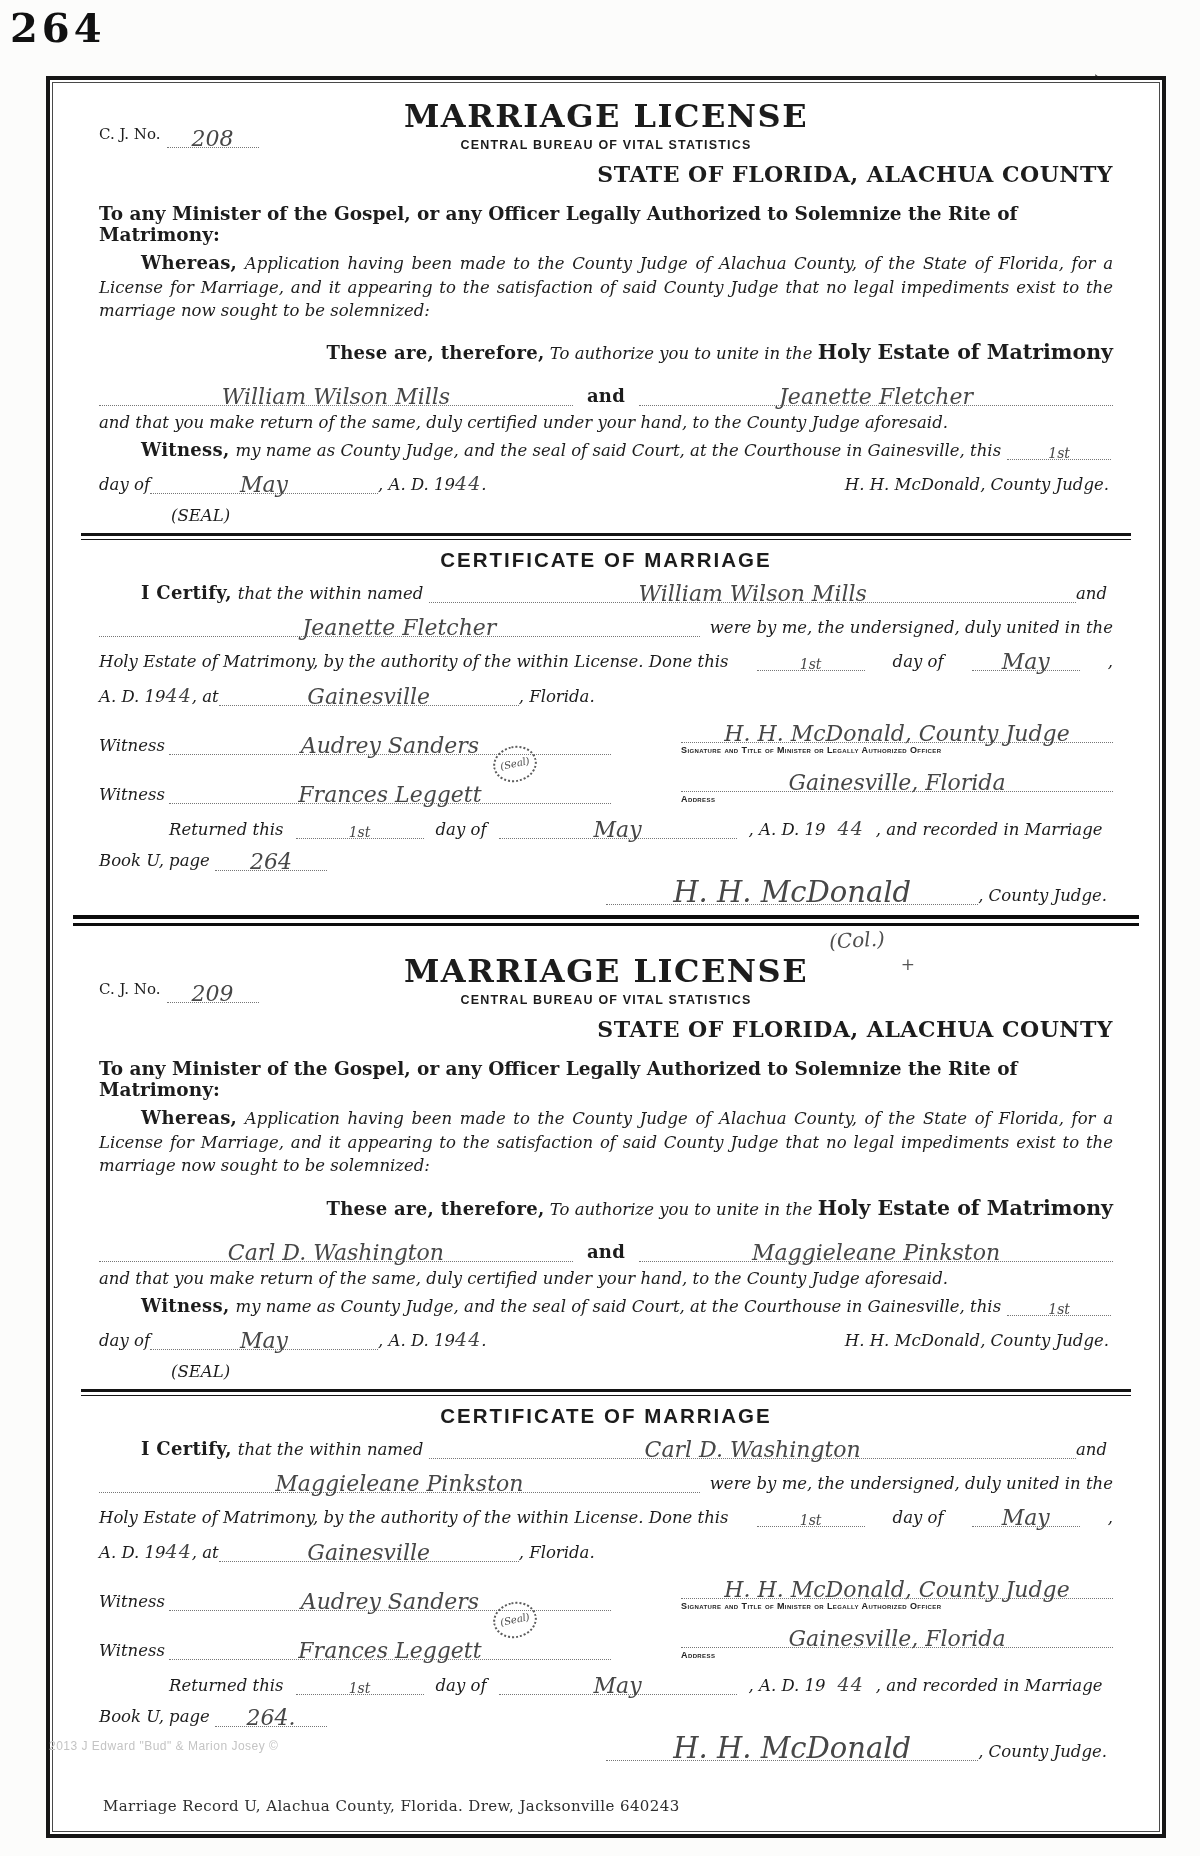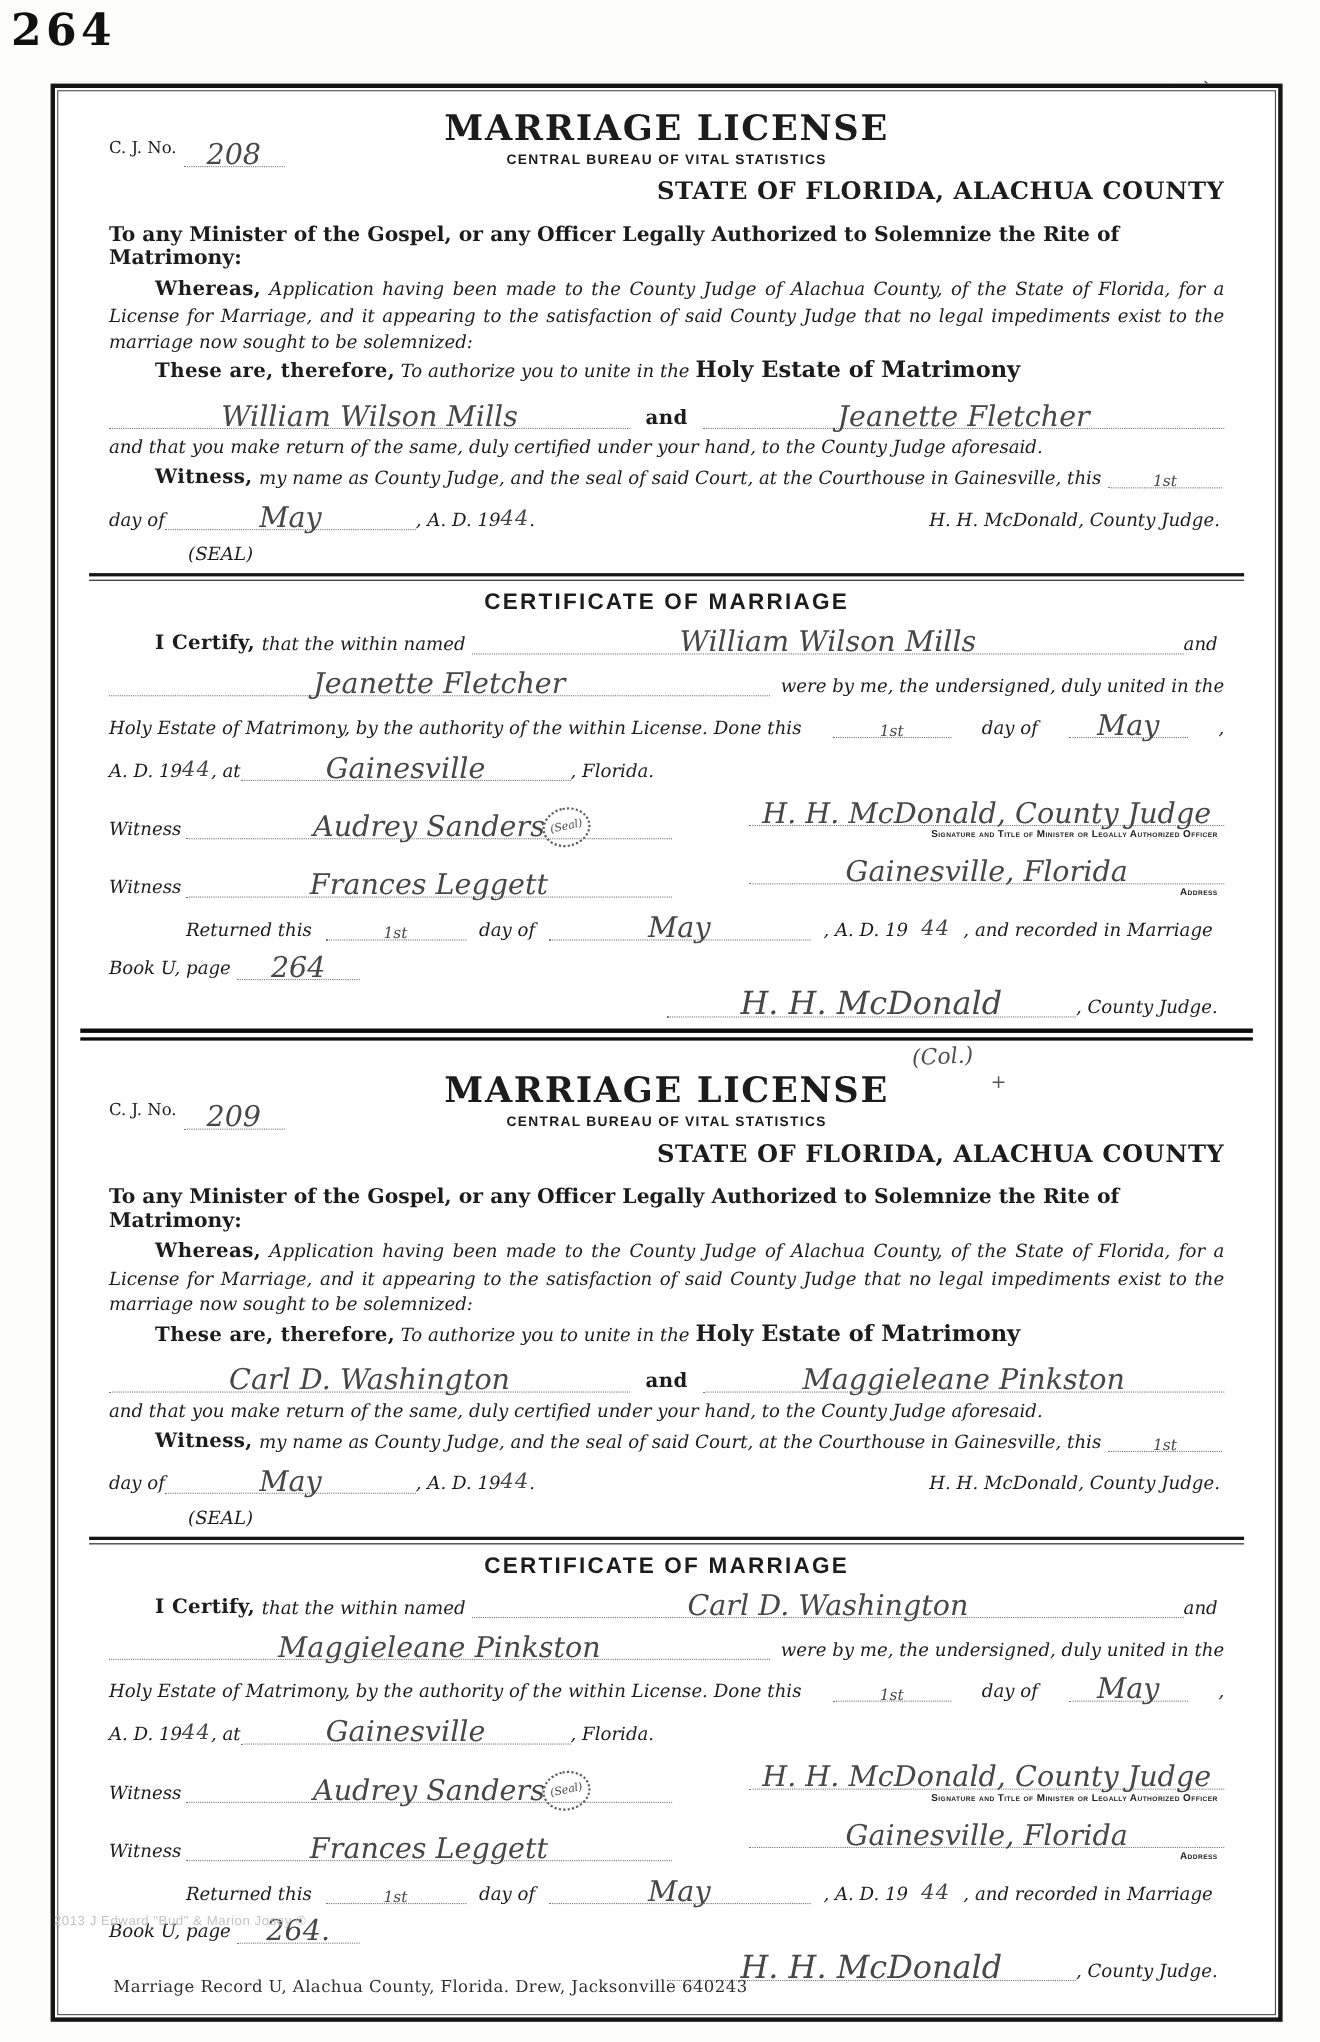--- a/index.html
+++ b/index.html
@@ -14,36 +14,36 @@
   .frame{position:absolute;left:46px;top:76px;width:1112px;height:1754px;
          border:4px solid #161616;background:#fff;}
   .frame-inner{position:absolute;inset:2px;border:1px solid #4a4a4a;pointer-events:none;}
   .content{position:absolute;inset:3px;padding:14px 46px 0 46px;}
 
   .bl{font-weight:bold;letter-spacing:0.3px;}
   .it{font-style:italic;}
   .blank{display:inline-block;border-bottom:1px dotted #767676;text-align:center;}
   .hw{font-style:italic;color:#474747;font-size:14px;line-height:1;position:relative;
       top:3px;white-space:nowrap;}
-  .hw-lg{font-size:26px;}
+  .hw-lg{font-size:22px;}
   .hw-xl{font-size:29px;}
   .hw-year{font-style:italic;color:#474747;font-size:19px;letter-spacing:1px;}
 
   .lic-header{position:relative;text-align:center;}
   .cj{position:absolute;left:0;top:28px;font-size:15px;display:flex;gap:6px;}
   .cj .blank{width:92px;}
   .lic-title{margin:0;font-size:32px;letter-spacing:1.5px;font-weight:bold;}
   .bureau{font-family:"Liberation Sans",sans-serif;font-weight:bold;font-size:12.5px;
           letter-spacing:1.2px;margin-top:3px;}
   .state{margin:9px 0 0;font-size:22px;letter-spacing:0.5px;font-weight:bold;text-align:right;}
 
   .addr{margin:16px 0 0;font-size:18.5px;font-weight:bold;}
   .whereas{margin:5px 0 0;font-size:16.5px;line-height:1.42;text-align:justify;text-indent:42px;}
   .whereas .bl{font-size:18px;}
-  .these{margin:2px 0 0;font-size:16.5px;text-indent:42px;white-space:nowrap;}
+  .these{margin:18px 0 0;font-size:16.5px;text-indent:42px;white-space:nowrap;text-align:right;}
   .these .bl{font-size:18px;}
   .holy{font-weight:bold;font-size:20.5px;}
   .names{display:flex;align-items:flex-end;gap:14px;margin-top:2px;height:40px;}
   .grow{flex:1;}
   .and-word{font-size:18px;}
   .ret{margin:7px 0 0;font-size:16.5px;}
   .wit{margin:7px 0 0;font-size:16.5px;display:flex;align-items:flex-end;}
   .wit .bl{font-size:18px;margin-right:6px;text-indent:42px;}
   .wit .blank{width:104px;margin-left:6px;}
   .dayline{margin-top:11px;font-size:16.5px;display:flex;align-items:flex-end;}
@@ -75,21 +75,21 @@
   .ad-line{margin-top:12px;}
   .ad-line .it{white-space:nowrap;}
   .w-place{width:300px;}
   .wit-row{display:flex;align-items:flex-end;margin-top:14px;font-size:16.5px;}
   .wit-left{display:flex;align-items:flex-end;flex:1;padding-right:70px;}
   .wit-left .it{white-space:nowrap;margin-right:4px;}
   .wit-left .blank{flex:1;}
   .wit-right{width:432px;}
   .wit-right .blank{width:100%;}
   .caption{font-family:"Liberation Sans",sans-serif;font-weight:bold;font-size:9px;
-           letter-spacing:0.4px;font-variant-caps:small-caps;text-align:right;
+           letter-spacing:0.4px;font-variant-caps:small-caps;text-align:left;
            padding:2px 6px 0 0;color:#222;}
   .seal-stamp{position:absolute;left:394px;top:198px;width:40px;height:32px;
               border:2px dotted #5c5c5c;border-radius:50%;display:flex;align-items:center;
               justify-content:center;transform:rotate(-12deg);}
   .seal-txt{font-size:10px;top:0;}
   .returned{margin:12px 0 0 70px;gap:12px;}
   .returned .it{white-space:nowrap;}
   .w-day2{width:128px;}
   .w-month2{width:238px;}
   .book{margin:9px 0 0;font-size:16.5px;}

